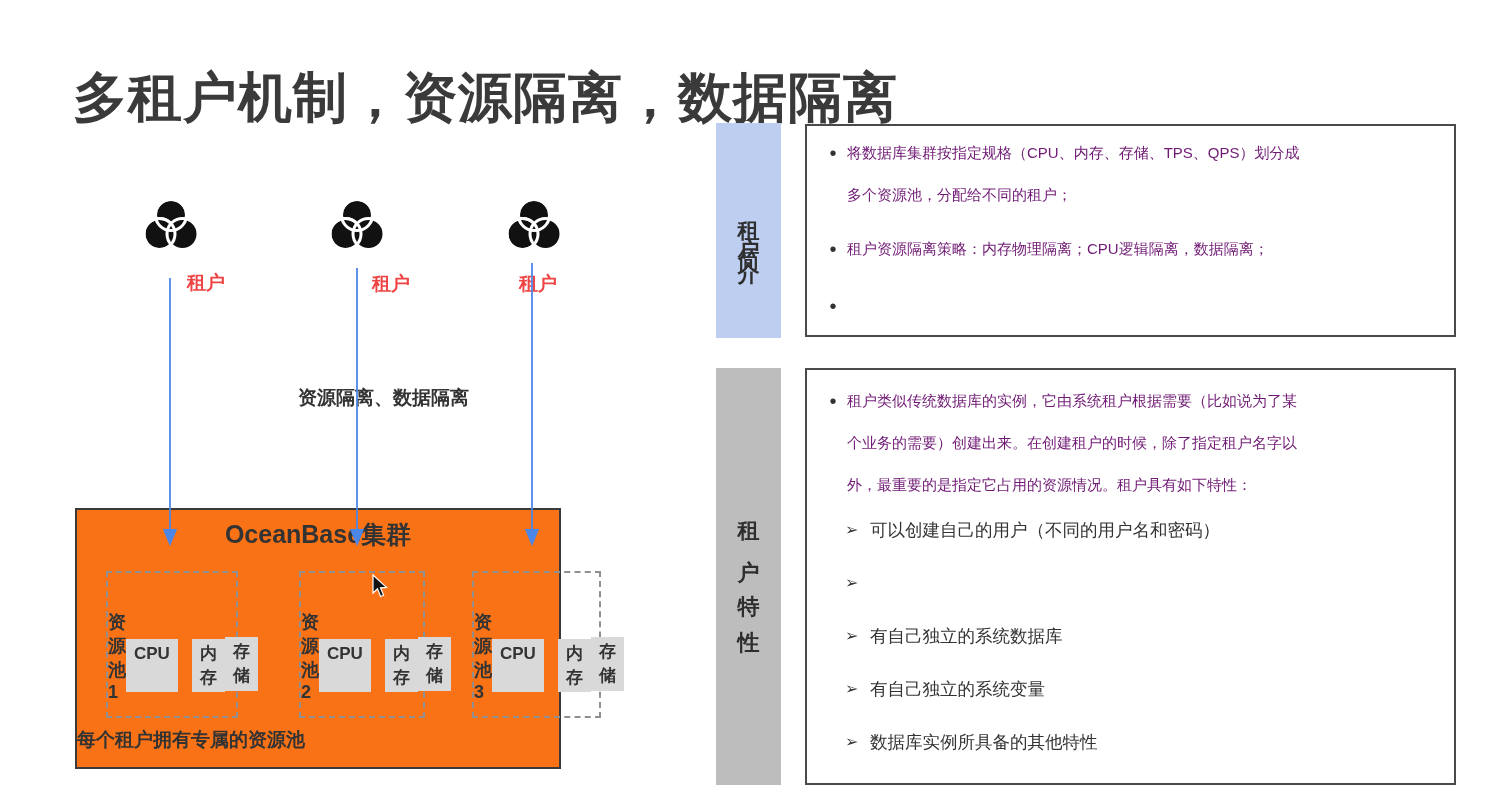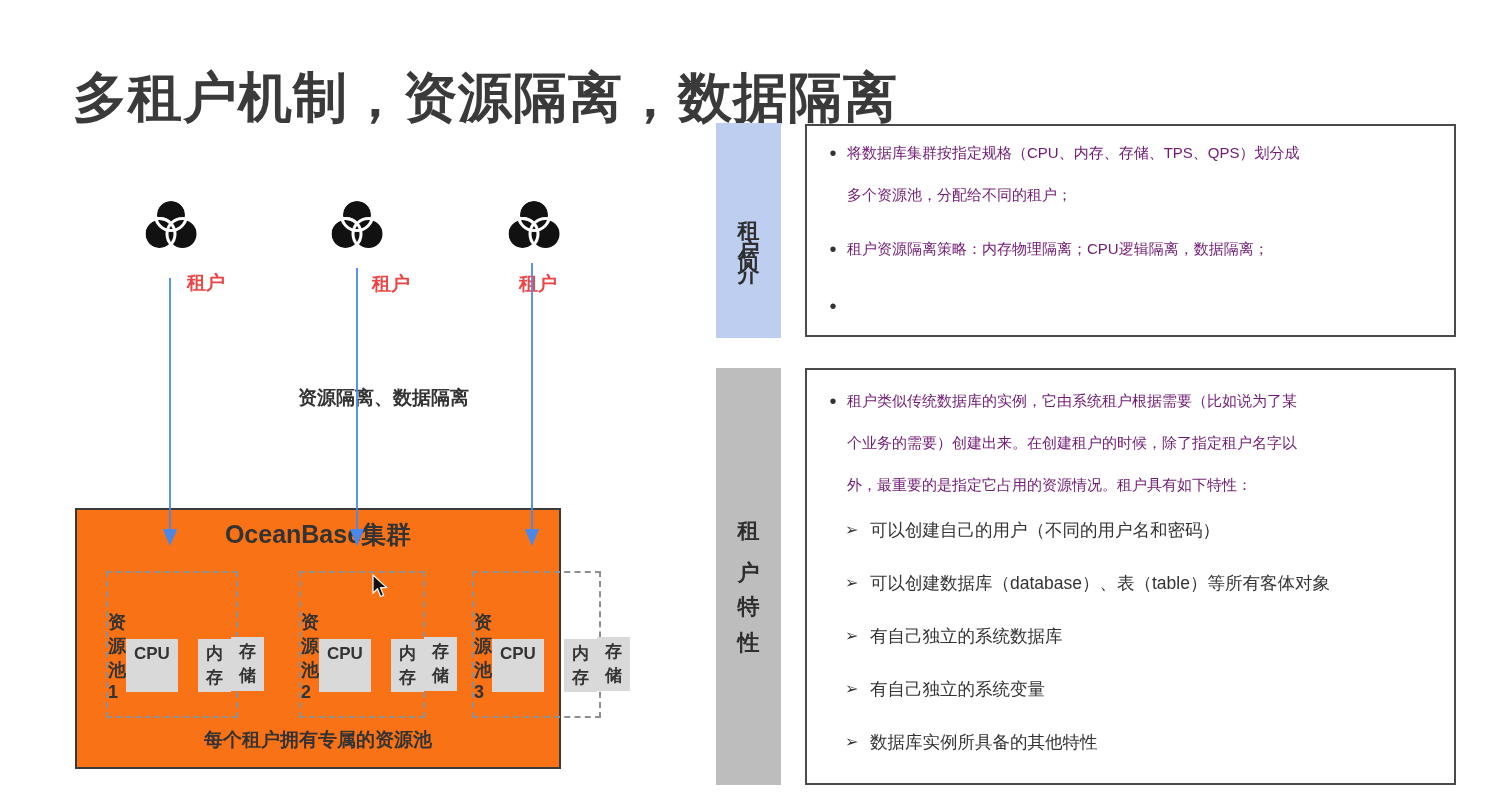--- a/index.html
+++ b/index.html
@@ -13,27 +13,27 @@
   
   .tenant-icon{position:absolute;width:60px;height:58px;}
   .tenant-label{position:absolute;font-size:19px;font-weight:bold;color:#ef4444;white-space:nowrap;}
   .isolation-caption{position:absolute;left:262px;top:385px;font-size:19px;font-weight:bold;
                      color:#333;white-space:nowrap;margin-left:36px;}
 
   .cluster-box{position:absolute;left:75px;top:508px;width:486px;height:261px;
                border:2.5px solid #3a3a3a;background:#f97316;box-sizing:border-box;}
   .cluster-title{position:absolute;left:0;right:0;top:8px;text-align:center;
                  font-size:25px;font-weight:700;color:#333;}
-  .cluster-caption{position:absolute;left:0;right:0;bottom:14px;text-align:center;
+  .cluster-caption{position:absolute;left:0;right:0;bottom:14px;
                    font-size:19px;font-weight:bold;color:#333;}
 
   .pool{position:absolute;border:2px dashed #8f8f8f;box-sizing:border-box;
         display:flex;align-items:center;padding-top:24px;}
   .pool-name{font-size:18px;font-weight:bold;color:#333;}
-  .chip-row{display:flex;gap:20px;margin-top:18px;}
+  .chip-row{display:flex;gap:14px;margin-top:18px;}
   .chip-row2{display:flex;margin-top:15px;}
   .chip{background:#d9d9d9;color:#333;font-size:17px;font-weight:bold;
         padding:3px 8px;line-height:1.4;}
 
   .arrows-svg{position:absolute;left:0;top:0;z-index:5;pointer-events:none;}
   .cursor-svg{position:absolute;left:372px;top:574px;z-index:9;}
 
   
   .v-label{position:absolute;display:flex;align-items:center;justify-content:center;
            writing-mode:vertical-rl;text-orientation:upright;
@@ -178,21 +178,20 @@
         <div class="bullet-line">外，最重要的是指定它占用的资源情况。租户具有如下特性：</div>
       </div>
     </div>
 
     <div class="sub-item first">
       <span class="sub-marker">➢</span>
       <span class="sub-text">可以创建自己的用户（不同的用户名和密码）</span>
     </div>
     <div class="sub-item">
       <span class="sub-marker">➢</span>
-      <span class="sub-text">可以创建数据库（database）、表（table）等所有客体对象</span>
     </div>
     <div class="sub-item">
       <span class="sub-marker">➢</span>
       <span class="sub-text">有自己独立的系统数据库</span>
     </div>
     <div class="sub-item">
       <span class="sub-marker">➢</span>
       <span class="sub-text">有自己独立的系统变量</span>
     </div>
     <div class="sub-item">

